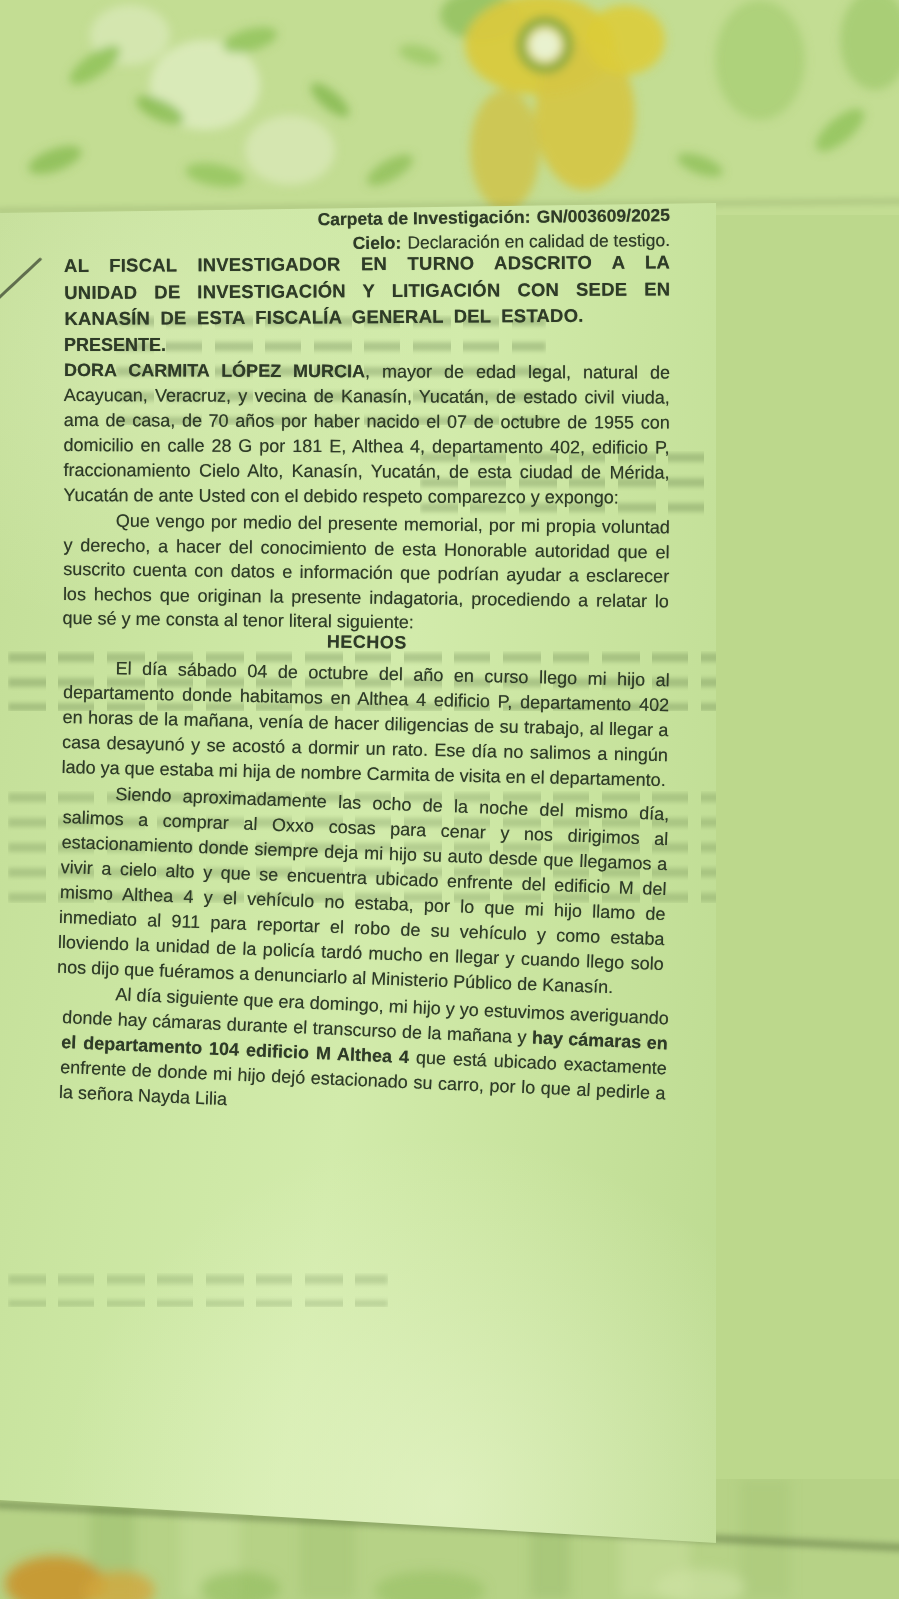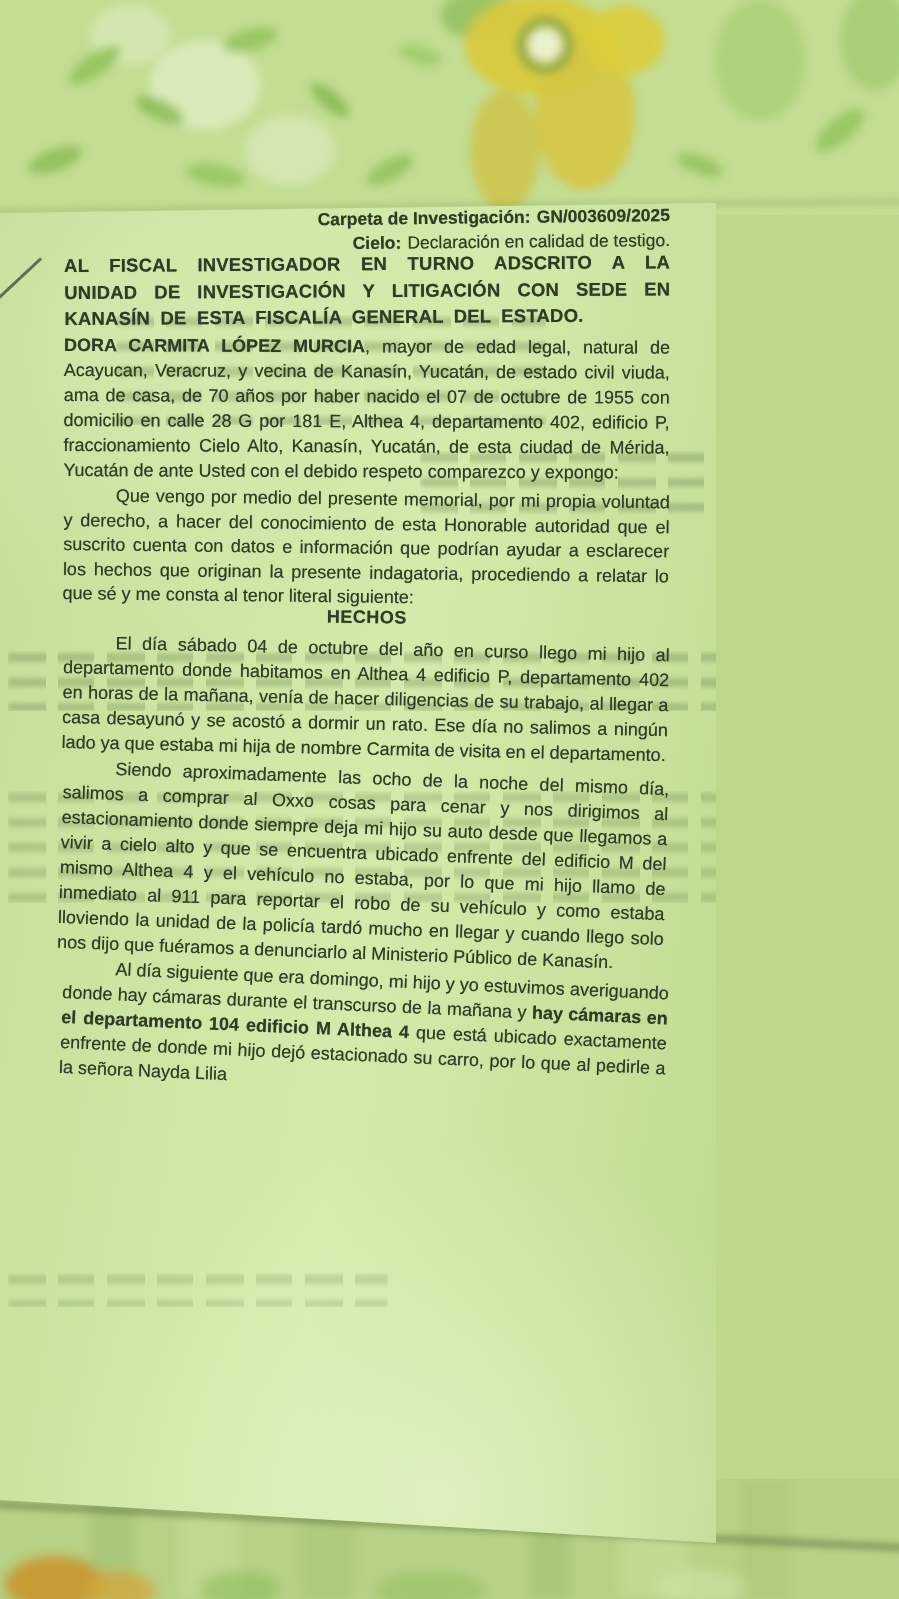--- a/index.html
+++ b/index.html
@@ -191,20 +191,21 @@
     <div class="ghost g5"></div>
 
     <div class="content">
 
       <p class="ln right case1"><span class="bold lbl">Carpeta de Investigación:</span><span class="bold">GN/003609/2025</span></p>
 
       <p class="ln right case2"><span class="bold lbl">Cielo:</span><span>Declaración en calidad de testigo.</span></p>
 
       <p class="ln just addr">AL FISCAL INVESTIGADOR EN TURNO ADSCRITO A LA UNIDAD DE INVESTIGACIÓN Y LITIGACIÓN CON SEDE EN KANASÍN DE ESTA FISCALÍA GENERAL DEL ESTADO.</p>
 
+      <p class="ln presente">PRESENTE.</p>
 
       <p class="ln just decl"><span class="bold">DORA CARMITA LÓPEZ MURCIA</span><span>, mayor de edad legal, natural de Acayucan, Veracruz, y vecina de Kanasín, Yucatán, de estado civil viuda, ama de casa, de 70 años por haber nacido el 07 de octubre de 1955 con domicilio en calle 28 G por 181 E, Althea 4, departamento 402, edificio P, fraccionamiento Cielo Alto, Kanasín, Yucatán, de esta ciudad de Mérida, Yucatán de ante Usted con el debido respeto comparezco y expongo:</span></p>
 
       <p class="ln just ind pre1">Que vengo por medio del presente memorial, por mi propia voluntad y derecho, a hacer del conocimiento de esta Honorable autoridad que el suscrito cuenta con datos e información que podrían ayudar a esclarecer los hechos que originan la presente indagatoria, procediendo a relatar lo que sé y me consta al tenor literal siguiente:</p>
 
       <p class="ln hechos">HECHOS</p>
 
       <p class="ln just ind f0">El día sábado 04 de octubre del año en curso llego mi hijo al departamento donde habitamos en Althea 4 edificio P, departamento 402 en horas de la mañana, venía de hacer diligencias de su trabajo, al llegar a casa desayunó y se acostó a dormir un rato. Ese día no salimos a ningún lado ya que estaba mi hija de nombre Carmita de visita en el departamento.</p>
 
       <p class="ln just ind f1">Siendo aproximadamente las ocho de la noche del mismo día, salimos a comprar al Oxxo cosas para cenar y nos dirigimos al estacionamiento donde siempre deja mi hijo su auto desde que llegamos a vivir a cielo alto y que se encuentra ubicado enfrente del edificio M del mismo Althea 4 y el vehículo no estaba, por lo que mi hijo llamo de inmediato al 911 para reportar el robo de su vehículo y como estaba lloviendo la unidad de la policía tardó mucho en llegar y cuando llego solo nos dijo que fuéramos a denunciarlo al Ministerio Público de Kanasín.</p>

